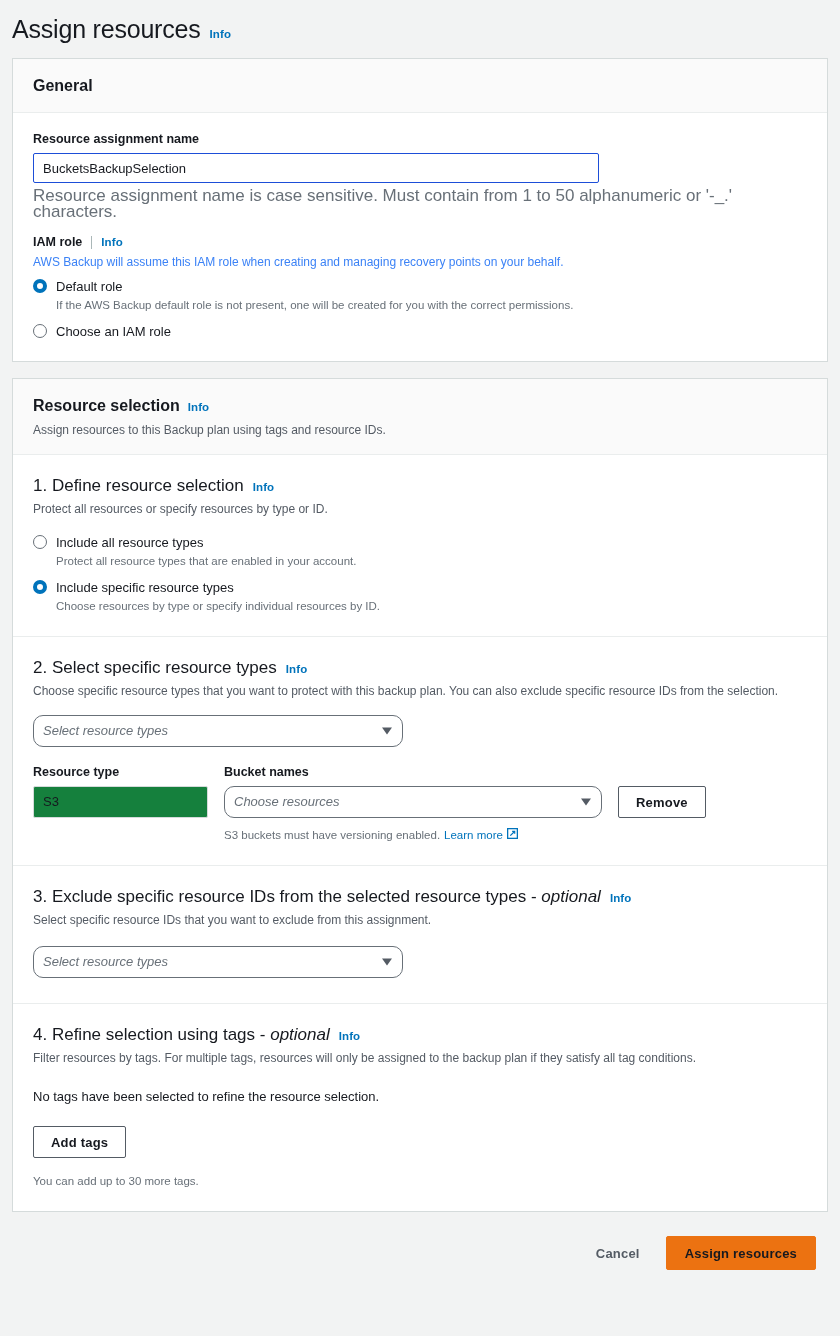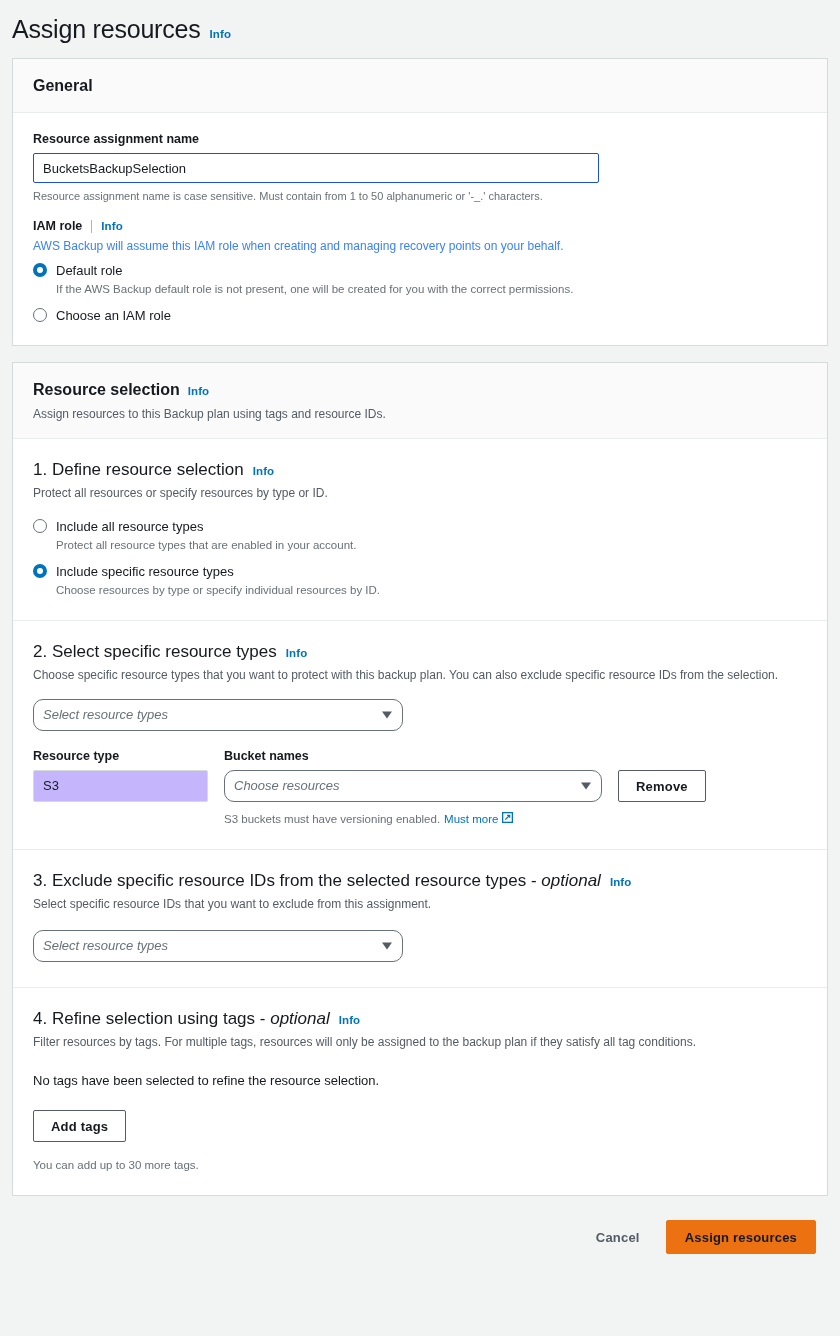--- a/index.html
+++ b/index.html
@@ -63,21 +63,21 @@
     width: 566px; height: 30px;
     border: 1px solid #1d4ed8;
     border-radius: 2px;
     background: #fff;
     padding: 0 9px;
     font-size: 13px; line-height: 28px; color: #16191f;
     font-family: inherit;
     display: block;
   }
   .hint {
-    font-size: 11px; line-height: 16px; color: #687078; margin-top: 5px;
+    font-size: 17px; line-height: 16px; color: #687078; margin-top: 5px;
   }
   .desc {
     font-size: 12px; line-height: 16px; color: #3b82f6;
   }
 
   
   .radio-group { margin-top: 7px; }
   .radio-row { display: flex; align-items: flex-start; gap: 9px; margin-top: 3px; }
   .radio {
     width: 14px; height: 14px; border-radius: 50%;
@@ -123,21 +123,21 @@
     width: 0; height: 0;
     border-left: 5.5px solid transparent;
     border-right: 5.5px solid transparent;
     border-top: 7px solid #545b64;
   }
   .select-w370 { width: 370px; }
   .select-w378 { width: 378px; }
 
   .readonly-input {
     width: 175px; height: 32px;
-    border: 1px solid #d5dbdb; border-radius: 2px; background: #c4b5fd;
+    border: 1px solid #d5dbdb; border-radius: 2px; background: #15803d;
     font-size: 13px; line-height: 30px; color: #16191f; padding: 0 9px;
     display: block;
   }
 
   
   .btn {
     font-family: inherit; font-size: 13px; font-weight: 700;
     border-radius: 2px; cursor: pointer; letter-spacing: 0.2px;
   }
   .btn-normal {
@@ -282,21 +282,21 @@
         </div>
 
         <div>
           <span class="res-col-label">Bucket names</span>
           <div class="select select-w378">
             <span class="sel-text">Choose resources</span>
             <span class="caret"></span>
           </div>
           <div class="sub-hint">
             <span>S3 buckets must have versioning enabled.</span>
-            <a class="link">Must more</a>
+            <a class="link">Learn more</a>
             <span class="ext-icon">
               <svg width="11" height="11" viewBox="0 0 12 12">
                 <rect x="0.7" y="0.7" width="10.6" height="10.6" fill="none" stroke="#0073bb" stroke-width="1.4"></rect>
                 <path d="M3.6 8.4 L8.2 3.8" stroke="#0073bb" stroke-width="1.3" fill="none"></path>
                 <path d="M5.6 3.6 H8.4 V6.4" stroke="#0073bb" stroke-width="1.3" fill="none"></path>
               </svg>
             </span>
           </div>
         </div>
 

